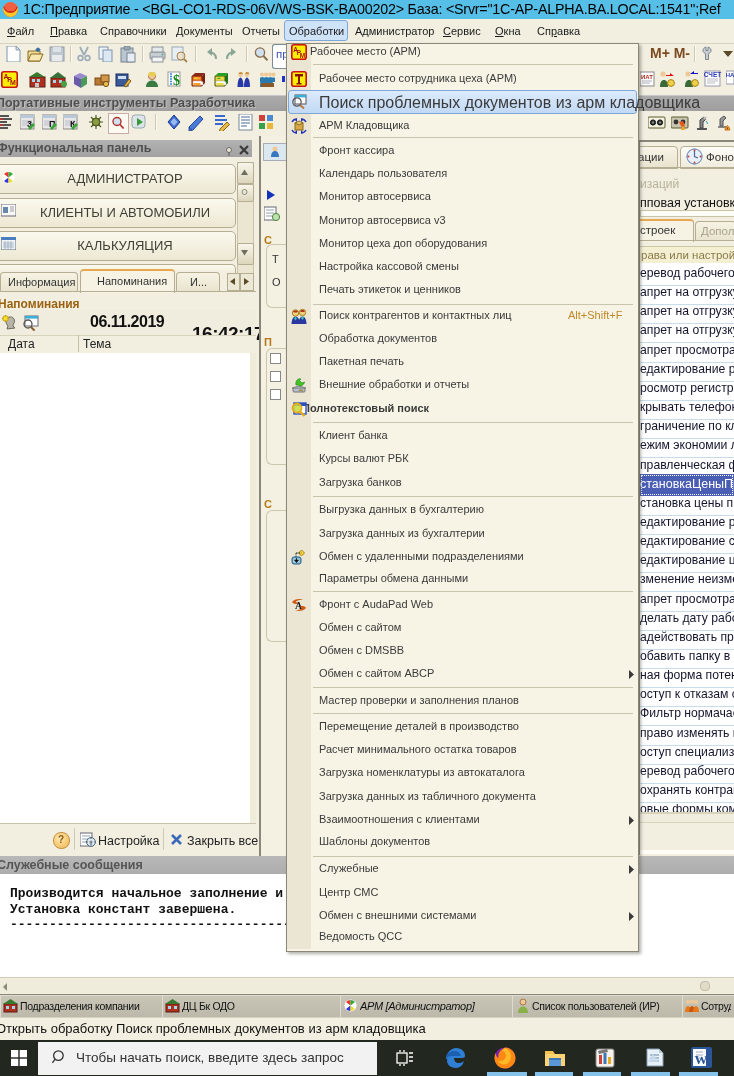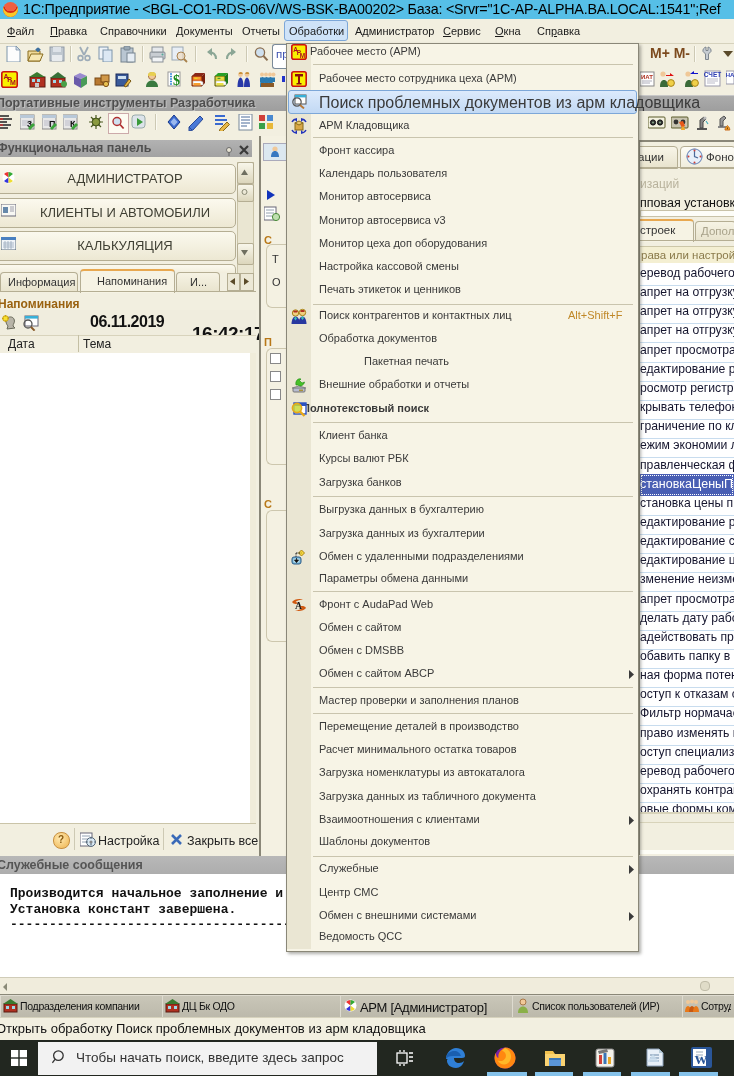--- a/index.html
+++ b/index.html
@@ -526,21 +526,21 @@
   </svg>
 <div class="abs" style="left:182px;top:1000px;font-size:10.5px;letter-spacing:-0.3px;color:#111;white-space:nowrap;overflow:hidden;width:155px;">ДЦ Бк ОДО</div>
 <div class="abs" style="left:340px;top:995px;width:171px;height:21px;background:linear-gradient(#c9c6b8,#bcb9ab);border:1px solid;border-color:#dedbd0 #8a8778 #8a8778 #dedbd0;"></div>
 <svg class="abs" style="left:344px;top:999px" width="13" height="13" viewBox="0 0 13 13">
     <circle cx="6.5" cy="6.5" r="6" fill="#fff"></circle>
     <path d="M6.5 6.5L2 3a6 6 0 014.5-2z" fill="#e33"></path>
     <path d="M6.5 6.5L11 3a6 6 0 00-4.5-2z" fill="#3a3"></path>
     <path d="M6.5 6.5L2 10a6 6 0 004.5 2z" fill="#33d"></path>
     <path d="M6.5 6.5L11 10a6 6 0 01-4.5 2z" fill="#ed3"></path>
   </svg>
-<div class="abs" style="left:360px;top:1000px;font-size:13px;letter-spacing:-0.3px;color:#111;white-space:nowrap;overflow:hidden;width:149px;">АРМ [Администратор]</div>
+<div class="abs" style="left:360px;top:1000px;font-size:11px;letter-spacing:-0.3px;color:#111;white-space:nowrap;overflow:hidden;width:149px;font-style:italic;">АРМ [Администратор]</div>
 <div class="abs" style="left:512px;top:995px;width:169px;height:21px;background:linear-gradient(#c9c6b8,#bcb9ab);border:1px solid;border-color:#dedbd0 #8a8778 #8a8778 #dedbd0;"></div>
 <svg class="abs" style="left:516px;top:998px" width="14" height="15" viewBox="0 0 14 15">
     <circle cx="7" cy="4" r="3" fill="#f0c898" stroke="#a87848"></circle>
     <path d="M2 15c0-4.4 2.2-6.6 5-6.6s5 2.2 5 6.6z" fill="#8ab048"></path>
   </svg>
 <div class="abs" style="left:532px;top:1000px;font-size:10.5px;letter-spacing:-0.3px;color:#111;white-space:nowrap;overflow:hidden;width:147px;">Список пользователей (ИР)</div>
 <div class="abs" style="left:682px;top:995px;width:52px;height:21px;background:linear-gradient(#c9c6b8,#bcb9ab);border:1px solid;border-color:#dedbd0 #8a8778 #8a8778 #dedbd0;"></div>
 <svg class="abs" style="left:684px;top:998px" width="16" height="15" viewBox="0 0 16 15">
     <circle cx="4" cy="4" r="2" fill="#f0c898"></circle>
     <circle cx="8" cy="3.5" r="2" fill="#f0c898"></circle>
@@ -624,21 +624,21 @@
 <div class="abs" style="left:319px;top:144.0px;font-size:11px;color:#3a3a3a;white-space:nowrap;">Фронт кассира</div>
 <div class="abs" style="left:319px;top:167.2px;font-size:11px;color:#3a3a3a;white-space:nowrap;">Календарь пользователя</div>
 <div class="abs" style="left:319px;top:190.4px;font-size:11px;color:#3a3a3a;white-space:nowrap;">Монитор автосервиса</div>
 <div class="abs" style="left:319px;top:213.6px;font-size:11px;color:#3a3a3a;white-space:nowrap;">Монитор автосервиса v3</div>
 <div class="abs" style="left:319px;top:236.8px;font-size:11px;color:#3a3a3a;white-space:nowrap;">Монитор цеха доп оборудования</div>
 <div class="abs" style="left:319px;top:260.0px;font-size:11px;color:#3a3a3a;white-space:nowrap;">Настройка кассовой смены</div>
 <div class="abs" style="left:319px;top:283.2px;font-size:11px;color:#3a3a3a;white-space:nowrap;">Печать этикеток и ценников</div>
 <div class="abs" style="left:319px;top:308.7px;font-size:11px;color:#3a3a3a;white-space:nowrap;">Поиск контрагентов и контактных лиц</div>
 <div class="abs" style="left:568px;top:309.2px;font-size:11px;color:#c08828;">Alt+Shift+F</div>
 <div class="abs" style="left:319px;top:331.9px;font-size:11px;color:#3a3a3a;white-space:nowrap;">Обработка документов</div>
-<div class="abs" style="left:319px;top:355.0px;font-size:11px;color:#3a3a3a;white-space:nowrap;margin-left:45px;">Пакетная печать</div>
+<div class="abs" style="left:319px;top:355.0px;font-size:11px;color:#3a3a3a;white-space:nowrap;">Пакетная печать</div>
 <div class="abs" style="left:319px;top:378.3px;font-size:11px;color:#3a3a3a;white-space:nowrap;">Внешние обработки и отчеты</div>
 <div class="abs" style="left:302px;top:401.5px;font-size:11px;color:#3a3a3a;white-space:nowrap;font-weight:bold;">Полнотекстовый поиск</div>
 <div class="abs" style="left:319px;top:429.0px;font-size:11px;color:#3a3a3a;white-space:nowrap;">Клиент банка</div>
 <div class="abs" style="left:319px;top:452.4px;font-size:11px;color:#3a3a3a;white-space:nowrap;">Курсы валют РБК</div>
 <div class="abs" style="left:319px;top:475.5px;font-size:11px;color:#3a3a3a;white-space:nowrap;">Загрузка банков</div>
 <div class="abs" style="left:319px;top:503.3px;font-size:11px;color:#3a3a3a;white-space:nowrap;">Выгрузка данных в бухгалтерию</div>
 <div class="abs" style="left:319px;top:526.6px;font-size:11px;color:#3a3a3a;white-space:nowrap;">Загрузка данных из бухгалтерии</div>
 <div class="abs" style="left:319px;top:549.7px;font-size:11px;color:#3a3a3a;white-space:nowrap;">Обмен с удаленными подразделениями</div>
 <div class="abs" style="left:319px;top:571.6px;font-size:11px;color:#3a3a3a;white-space:nowrap;">Параметры обмена данными</div>
 <div class="abs" style="left:319px;top:597.8px;font-size:11px;color:#3a3a3a;white-space:nowrap;">Фронт с AudaPad Web</div>

